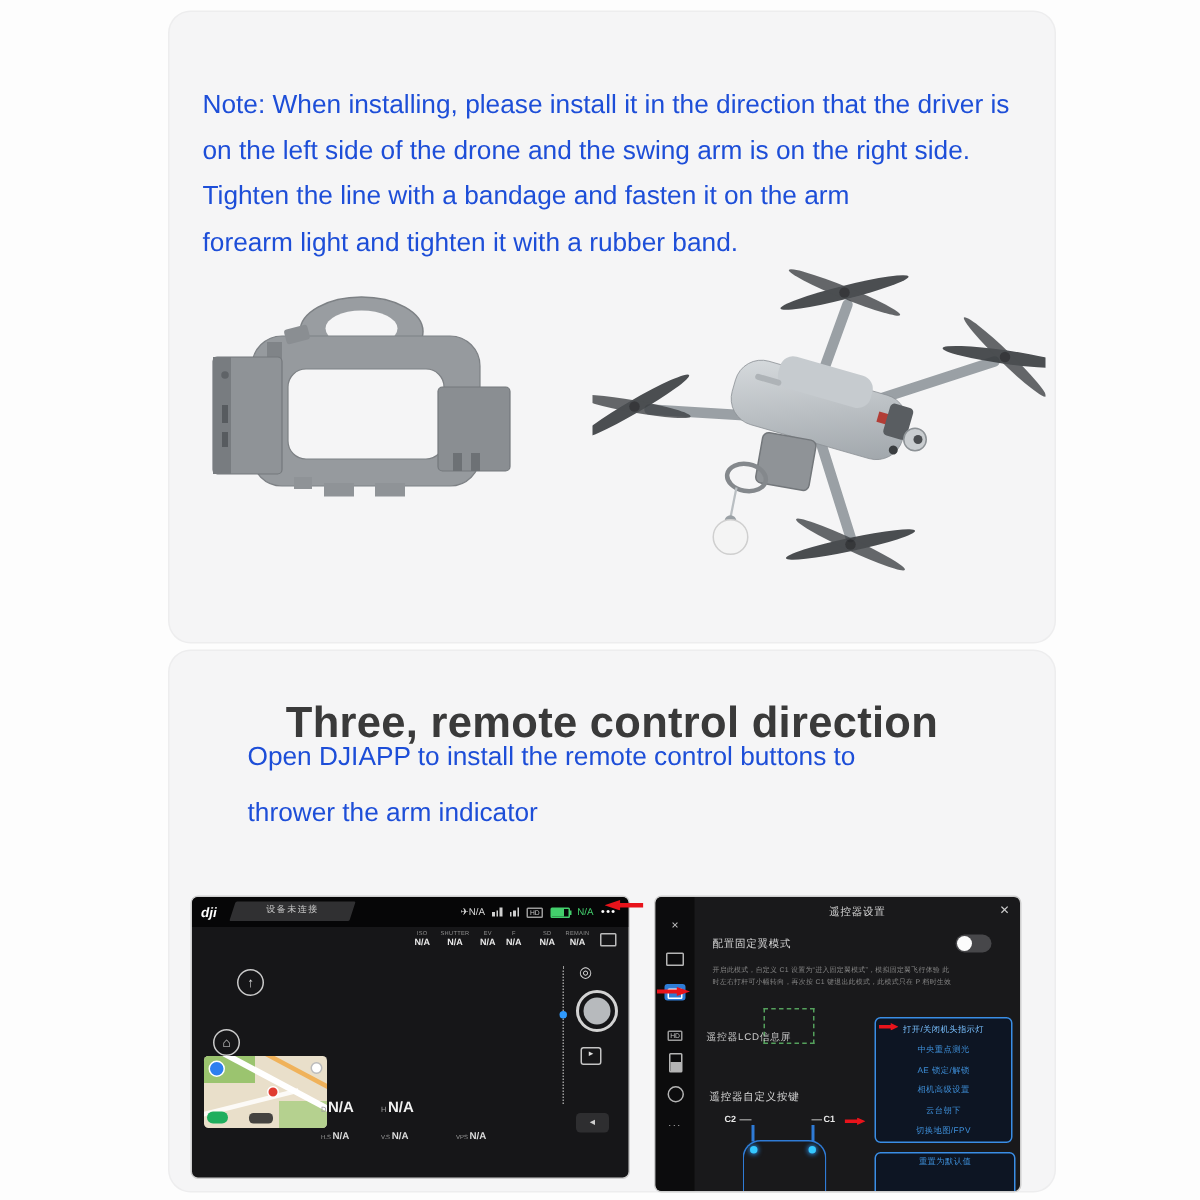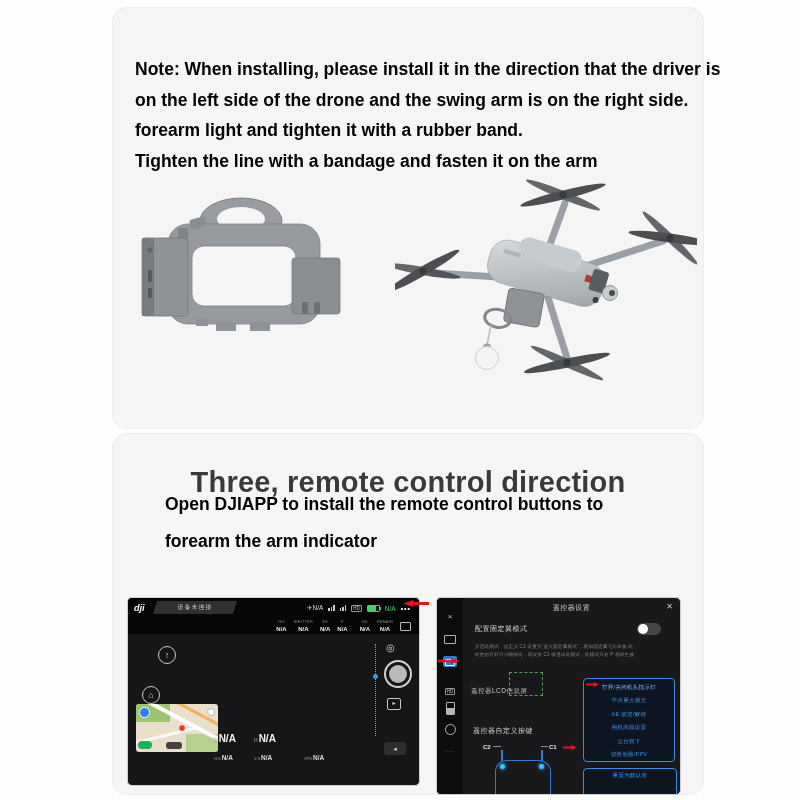--- a/index.html
+++ b/index.html
@@ -5,29 +5,29 @@
   html,body{margin:0;padding:0}
   body{width:800px;height:800px;position:relative;overflow:hidden;background:#fdfdfd;
        font-family:"Liberation Sans",sans-serif;}
   .a{position:absolute}
   .card{position:absolute;left:113px;width:590px;background:#f5f5f6;border-radius:14px;
         box-shadow:0 0 0 1px #ededee}
   #card1{top:8px;height:420px}
   #card2{top:434px;height:360px}
   .ttl{position:absolute;left:0;right:0;text-align:center;font-size:29px;font-weight:600;
        color:#3a3a3a;letter-spacing:.2px}
-  .bline{font-size:17.5px;color:#000000;font-weight:700;white-space:nowrap}
+  .bline{font-size:17.5px;color:#1d4ed8;font-weight:400;white-space:nowrap}
   
   .shot{position:absolute;border-radius:5px;overflow:hidden;border:1px solid #cfcfcf}
   #shotL{left:14px;top:163px;width:291px;height:187px;background:#161618}
   #shotR{left:323px;top:163px;width:243px;height:196px;background:#19191b}
   .arrR{background:#e8131b;clip-path:polygon(100% 50%,60% 0,60% 28%,0 28%,0 72%,60% 72%,60% 100%)}
   .arrL{background:#e8131b;clip-path:polygon(0 50%,40% 0,40% 28%,100% 28%,100% 72%,40% 72%,40% 100%)}
   
-  .topbar{position:absolute;left:0;top:0;right:0;height:36px;background:#060607}
+  .topbar{position:absolute;left:0;top:0;right:0;height:20px;background:#060607}
   .logo{position:absolute;left:6px;top:5px;font-size:9px;font-weight:800;font-style:italic;color:#fff}
   .pill{position:absolute;left:27px;top:3px;width:80px;height:13px;background:#303032;
         transform:skewX(-18deg);border-radius:1px}
   .pill span{display:block;transform:skewX(18deg);font-size:6px;color:#c9c9c9;text-align:center;
         line-height:13px;letter-spacing:1px}
   .cluster{position:absolute;right:8px;top:0;height:20px;display:flex;align-items:center;gap:5px}
   .t6{font-size:6.5px;color:#d8d8d8}
   .sb{display:flex;align-items:flex-end;gap:1px}
   .sb i{display:block;width:1.5px;background:#cfcfcf}
   .hdbox{font-size:4.5px;color:#c9c9c9;border:1px solid #9a9a9a;border-radius:1px;padding:0 1px;line-height:5px}
@@ -63,22 +63,22 @@
 </style>
 </head>
 <body>
 
 <div>
 
   <section class="card" id="card1">
     <div class="a" style="left:22px;top:46px;line-height:30.5px">
       <div class="bline">Note: When installing, please install it in the direction that the driver is</div>
       <div class="bline">on the left side of the drone and the swing arm is on the right side.</div>
+      <div class="bline">Tighten the line with a bandage and fasten it on the arm</div>
       <div class="bline">forearm light and tighten it with a rubber band.</div>
-      <div class="bline">Tighten the line with a bandage and fasten it on the arm</div>
     </div>
 
     <svg class="a" style="left:25px;top:186px" width="212" height="152" viewBox="0 0 212 152">
       <ellipse cx="103" cy="27" rx="41" ry="23" fill="#999da1" stroke="#7d8185"></ellipse>
       <ellipse cx="103" cy="25" rx="24" ry="12" fill="#f5f5f6"></ellipse>
       <path fill-rule="evenodd" fill="#969a9e" stroke="#7d8185" stroke-width=".8" d="M30 50 a20 20 0 0 1 20 -20 h112 a20 20 0 0 1 20 20 v60 a20 20 0 0 1 -20 20 h-112 a20 20 0 0 1 -20 -20 z
            M54 64 a12 12 0 0 1 12 -12 h80 a12 12 0 0 1 12 12 v36 a12 12 0 0 1 -12 12 h-80 a12 12 0 0 1 -12 -12 z"></path>
       <rect x="52" y="24" width="16" height="10" rx="2" fill="#8a8e92" transform="rotate(-15 60 29)"></rect>
       <rect x="40" y="34" width="10" height="14" fill="#808488"></rect>
       <rect x="4" y="44" width="46" height="78" rx="3" fill="#8f9397" stroke="#74787c" stroke-width=".8"></rect>
@@ -146,21 +146,21 @@
       <line x1="96" y1="152" x2="92" y2="172" stroke="#b9bec2" stroke-width="1.5"></line>
       <circle cx="92" cy="174.5" r="4" fill="#9aa0a5"></circle>
       <circle cx="92" cy="185" r="11.5" fill="#f4f4f4" stroke="#cfcfcf"></circle>
     </svg>
   </section>
 
   <section class="card" id="card2">
     <h1 class="ttl" style="top:13px">Three, remote control direction</h1>
     <div class="a" style="left:52px;top:52px;line-height:37px">
       <div class="bline">Open DJIAPP to install the remote control buttons to</div>
-      <div class="bline">forearm the arm indicator</div>
+      <div class="bline">thrower the arm indicator</div>
     </div>
 
     <div class="shot" id="shotL">
       <div class="topbar">
         <span class="logo">dji</span>
         <div class="pill">
           <span>设备未连接</span>
         </div>
         <div class="cluster">
           <span class="t6"><span>✈</span><span>N/A</span></span>

